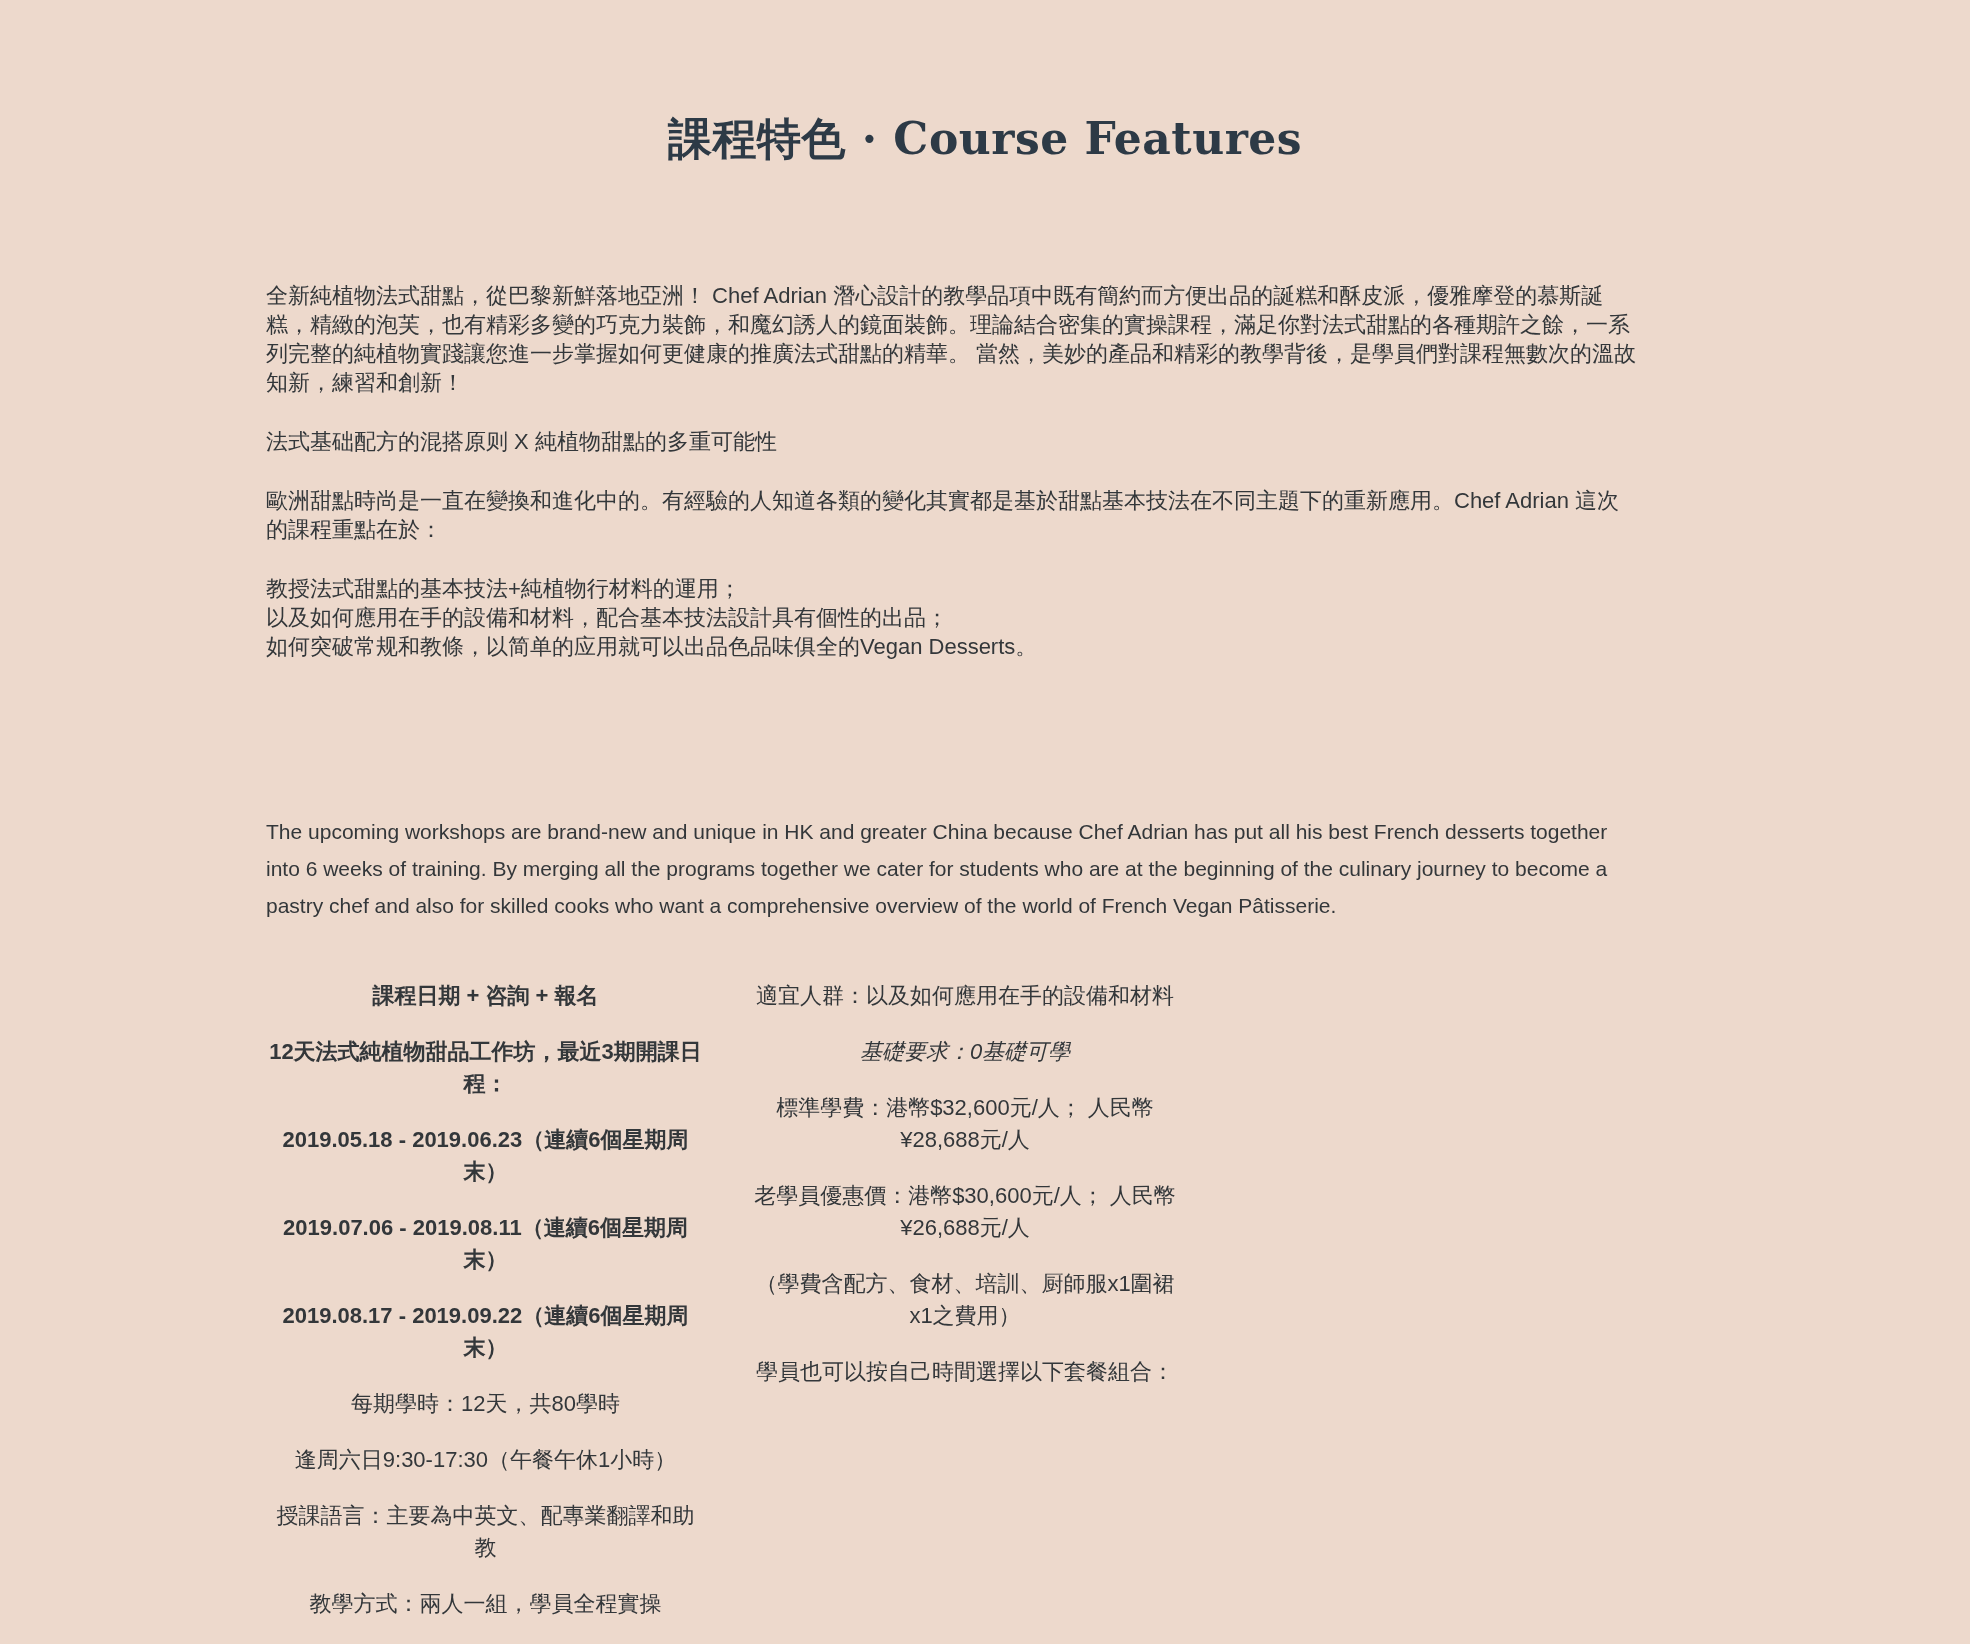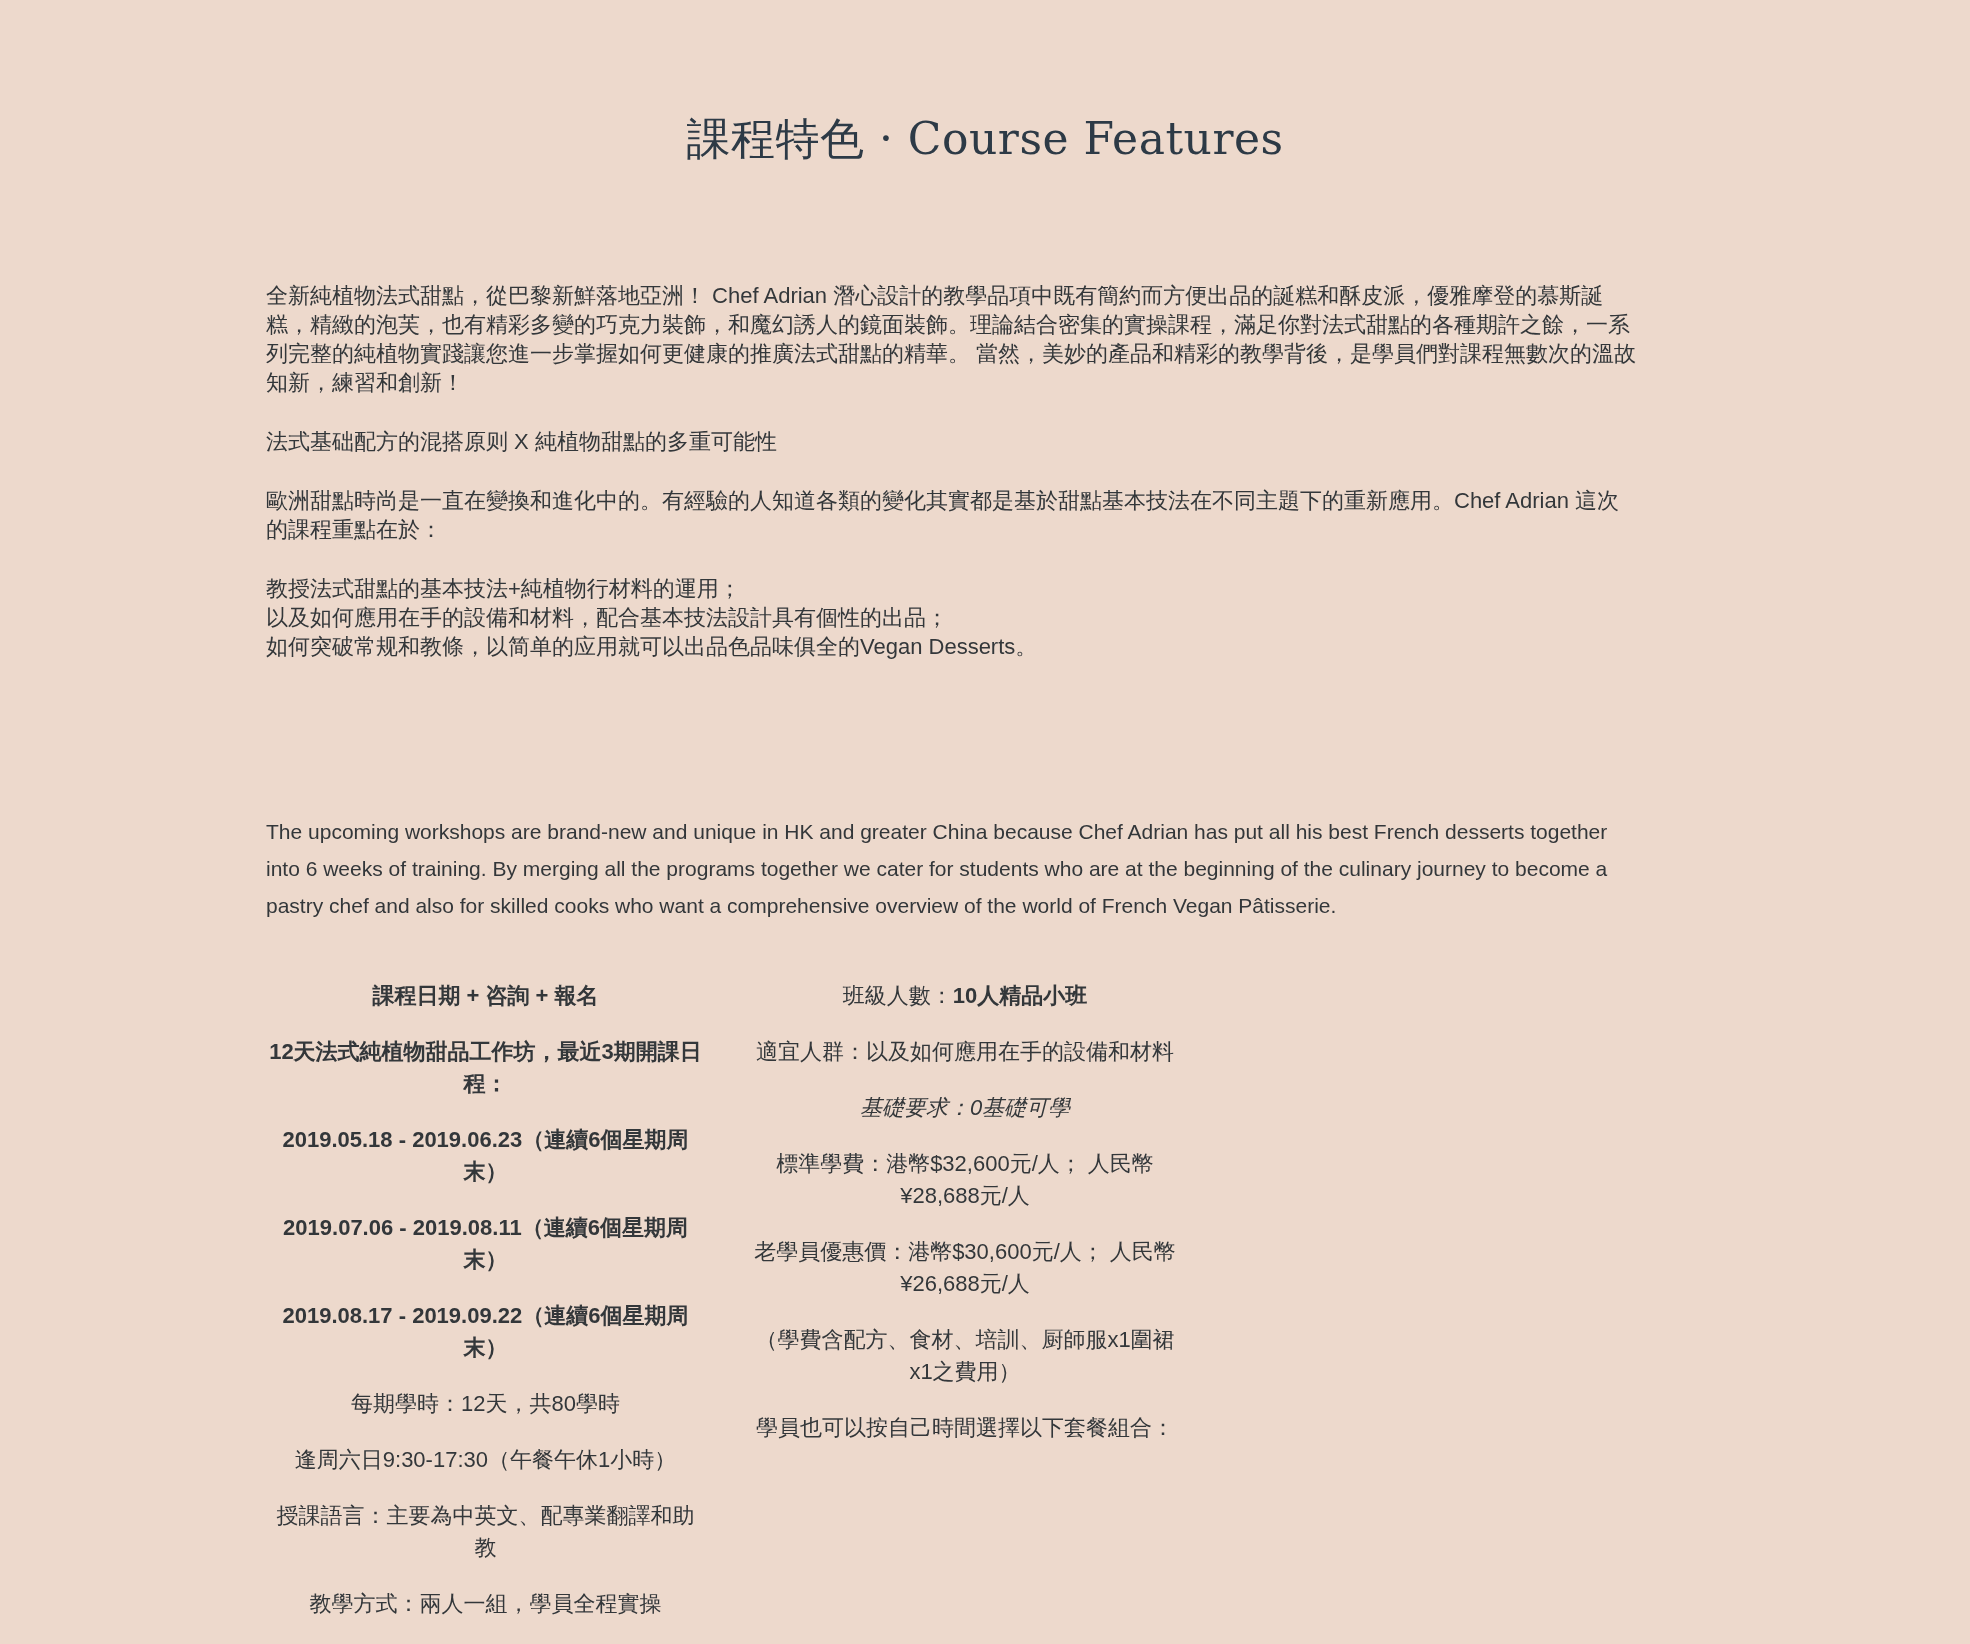--- a/index.html
+++ b/index.html
@@ -19,21 +19,21 @@
   }
   .content {
     margin-left: 266px;
     width: 1438px;
     padding-top: 110px;
   }
   h1.page-title {
     margin: 0 0 112px 0;
     text-align: center;
     font-family: "DejaVu Serif", "Liberation Serif", serif;
-    font-weight: 400;
+    font-weight: 700;
     font-size: 44px;
     letter-spacing: 0.5px;
   }
   .intro p {
     margin: 0 0 30px 0;
     font-size: 22px;
     line-height: 29px;
     max-width: 1372px;
   }
   .intro p.multiline {
@@ -102,21 +102,20 @@
         <p class="item bold">2019.05.18 - 2019.06.23（連續6個星期周末）</p>
         <p class="item bold">2019.07.06 - 2019.08.11（連續6個星期周末）</p>
         <p class="item bold">2019.08.17 - 2019.09.22（連續6個星期周末）</p>
         <p class="item">每期學時：12天，共80學時</p>
         <p class="item">逢周六日9:30-17:30（午餐午休1小時）</p>
         <p class="item">授課語言：主要為中英文、配專業翻譯和助教</p>
         <p class="item">教學方式：兩人一組，學員全程實操</p>
       </div>
 
       <div class="col col-right">
-        <p class="item"><span>班級人數：</span><span class="bold-part">10人精品小班</span></p>
         <p class="item">適宜人群：以及如何應用在手的設備和材料</p>
         <p class="item italic">基礎要求：0基礎可學</p>
         <p class="item">標準學費：港幣$32,600元/人； 人民幣¥28,688元/人</p>
         <p class="item">老學員優惠價：港幣$30,600元/人； 人民幣¥26,688元/人</p>
         <p class="item">（學費含配方、食材、培訓、厨師服x1圍裙x1之費用）</p>
         <p class="item">學員也可以按自己時間選擇以下套餐組合：</p>
       </div>
 
     </div>
   </div>

